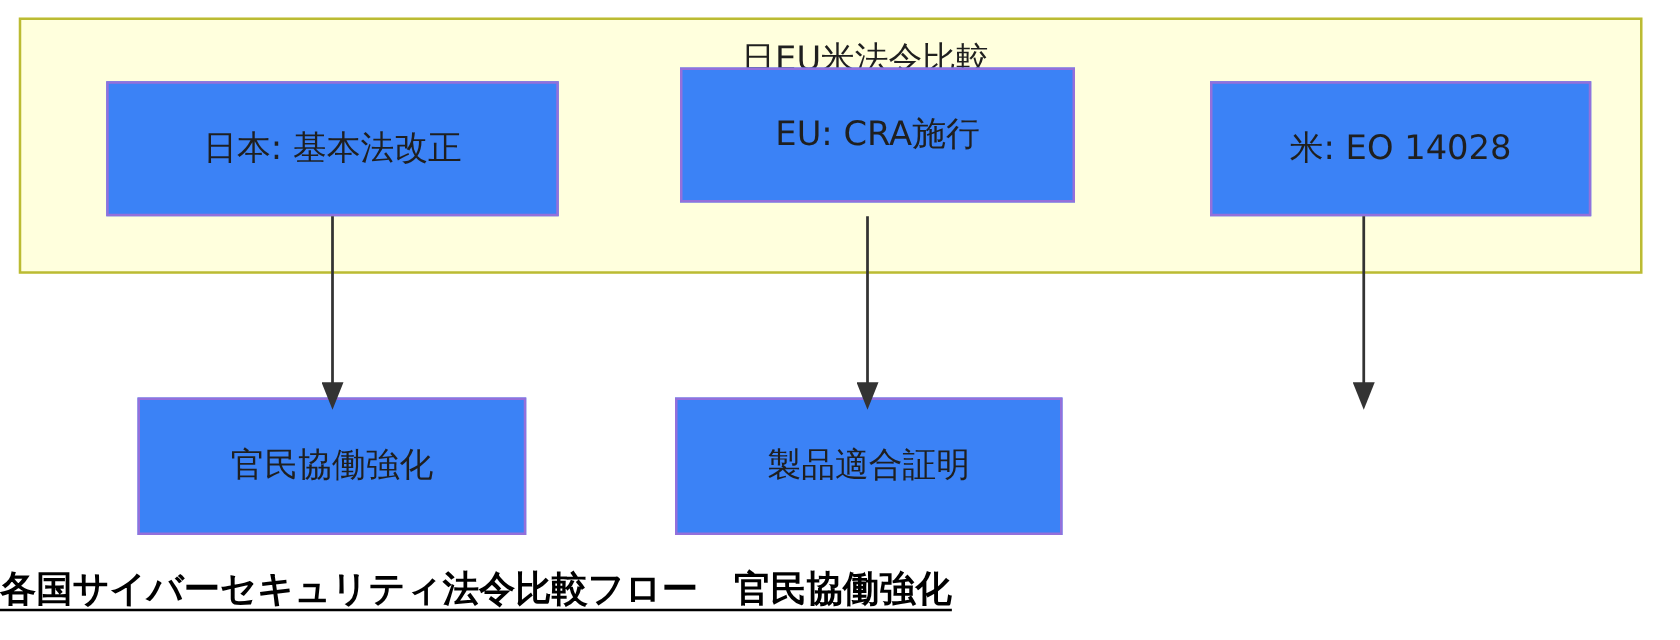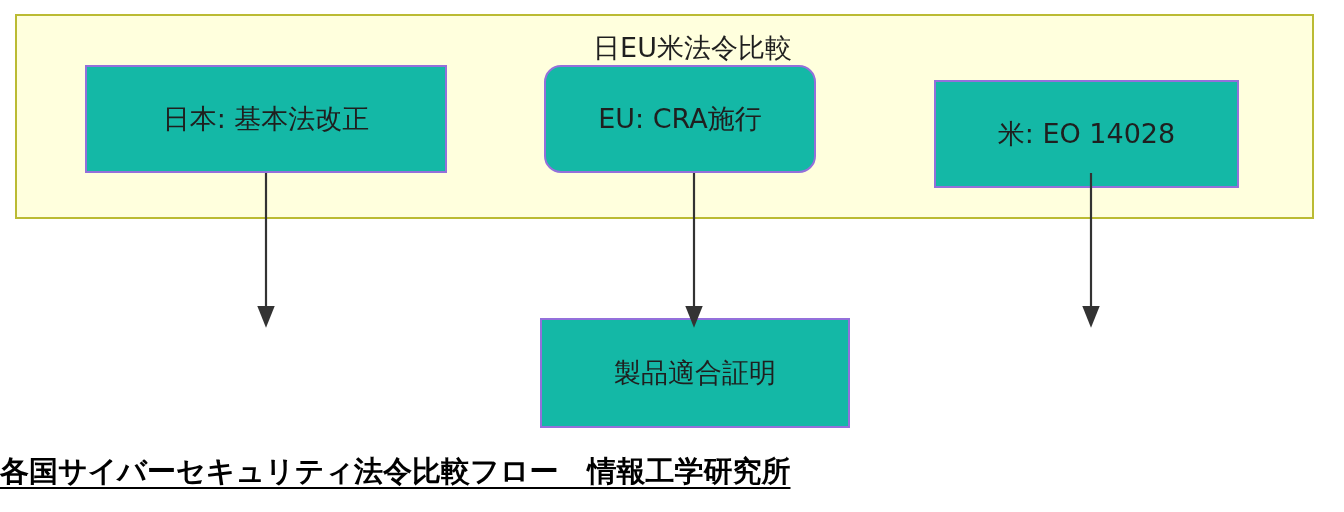--- a/index.html
+++ b/index.html
@@ -40,36 +40,36 @@
     font-size: 27px;
     line-height: 1;
     color: #1f1f1f;
     white-space: nowrap;
     margin-left: 28px;
   }
 
   
   .node {
     position: absolute;
-    background: #14b8a6;
+    background: #3b82f6;
     border: 2px solid #9370db;
     box-sizing: border-box;
     display: flex;
     align-items: center;
     justify-content: center;
     color: #1f1f1f;
     font-size: 27px;
     line-height: 1.15;
     white-space: nowrap;
   }
 
   
   #node-jp { left: 85px;  top: 65px;  width: 362px; height: 108px; }
-  #node-eu { left: 544px; top: 65px;  width: 272px; height: 108px; border-radius: 17px; }
-  #node-us { left: 934px; top: 65px;  width: 305px; height: 108px; margin-top: 15px; }
+  #node-eu { left: 544px; top: 54px;  width: 316px; height: 108px; }
+  #node-us { left: 968px; top: 65px;  width: 305px; height: 108px; }
 
   
   #node-ppp  { left: 110px;  top: 318px; width: 311px; height: 110px; }
   #node-conf { left: 540px;  top: 318px; width: 310px; height: 110px; }
   #node-ssdf { left: 950px;  top: 318px; width: 282px; height: 110px; }
 
   
   .edge-svg {
     position: absolute;
     left: 0;
@@ -102,33 +102,34 @@
   <div class="subgraph">
     <div class="subgraph-title">日EU米法令比較</div>
   </div>
 
   <div class="node" id="node-jp">日本: 基本法改正</div>
 
   <div class="node" id="node-eu">EU: CRA施行</div>
 
   <div class="node" id="node-us">米: EO 14028</div>
 
+  <div class="node" id="node-ppp">官民協働強化</div>
 
   <div class="node" id="node-conf">製品適合証明</div>
 
 
   <svg class="edge-svg" viewBox="0 0 1344 512">
     <defs>
       <marker id="arrowhead" markerWidth="10" markerHeight="8" refX="1" refY="4" orient="auto" markerUnits="strokeWidth">
         <polygon points="0,0 10,4 0,8" fill="#333333"></polygon>
       </marker>
     </defs>
 
     <line x1="266" y1="173" x2="266" y2="308" stroke="#333333" stroke-width="2.2" marker-end="url(#arrowhead)"></line>
 
     <line x1="694" y1="173" x2="694" y2="308" stroke="#333333" stroke-width="2.2" marker-end="url(#arrowhead)"></line>
 
     <line x1="1091" y1="173" x2="1091" y2="308" stroke="#333333" stroke-width="2.2" marker-end="url(#arrowhead)"></line>
   </svg>
 
-  <div class="caption">各国サイバーセキュリティ法令比較フロー　情報工学研究所</div>
+  <div class="caption">各国サイバーセキュリティ法令比較フロー　官民協働強化</div>
 
 </div>
 
 </body></html>

